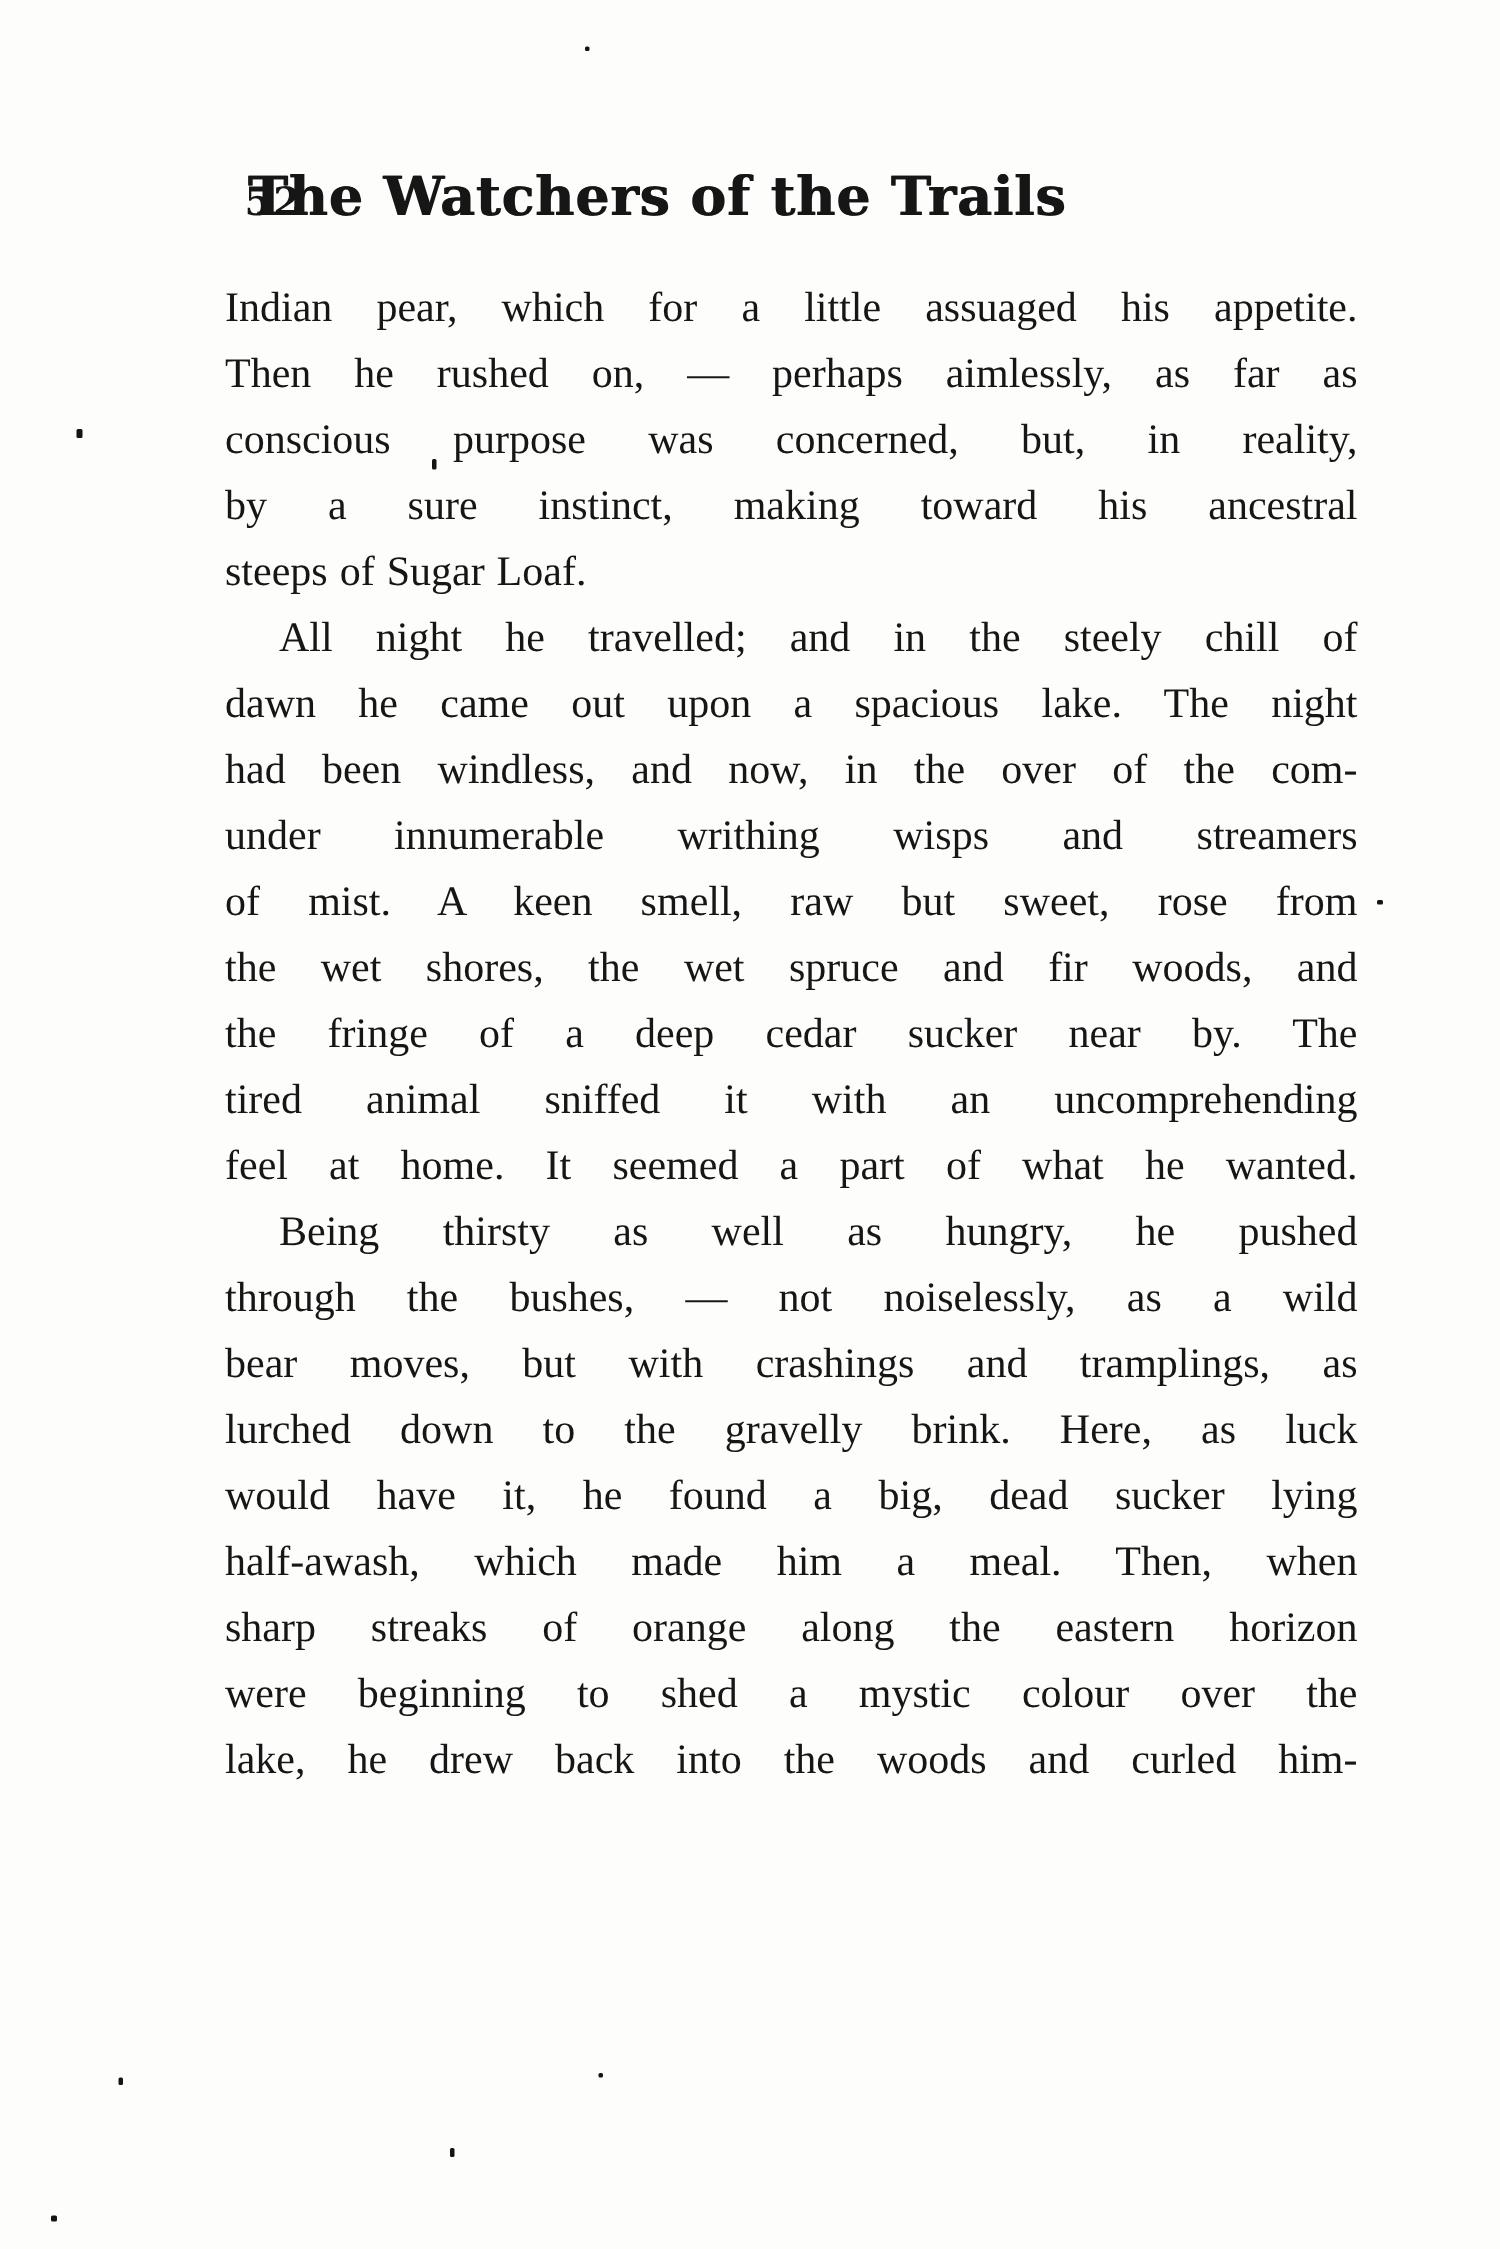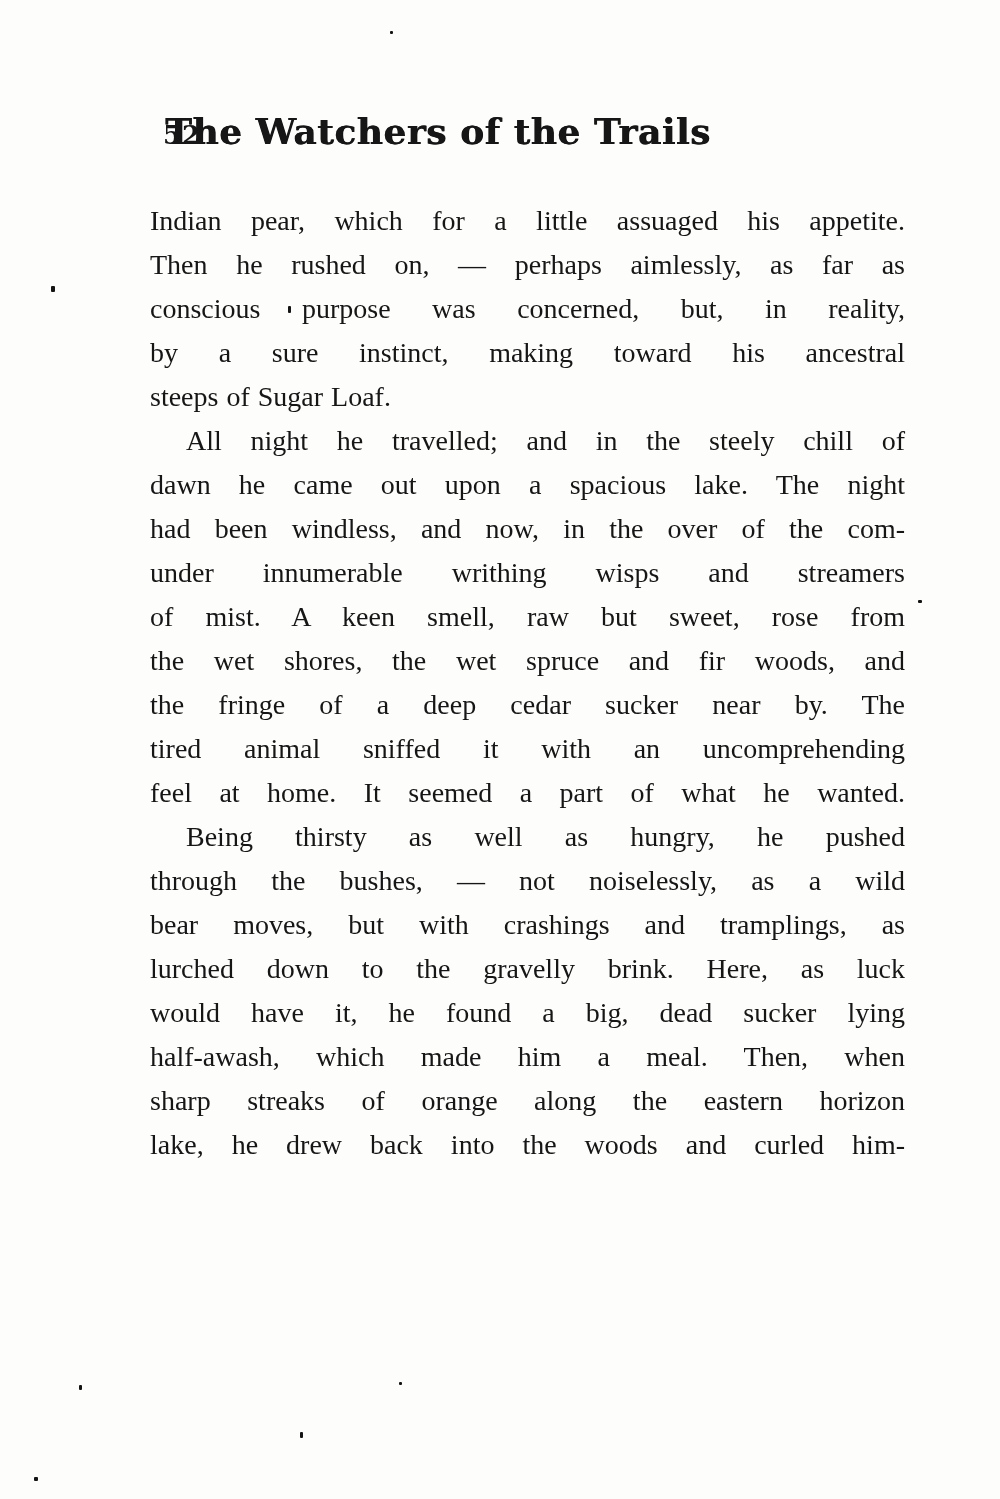--- a/index.html
+++ b/index.html
@@ -26,21 +26,21 @@
     text-align: left;
     font-family: "DejaVu Serif", serif;
     font-size: 36px; font-weight: 700;
     letter-spacing: 0.5px;
     text-shadow: 0.6px 0 0 currentColor;
     white-space: nowrap;
   }
 
   
   .text-block {
-    position: absolute; left: 150px; top: 199px; width: 755px;
+    position: absolute; left: 150px; top: 184px; width: 755px;
   }
   .line {
     font-size: 28px;
     line-height: 44px;
     text-align: justify;
     text-align-last: justify;
     word-spacing: 1px;
   }
   .line.indent { text-indent: 36px; }
   .line.short { text-align-last: left; font-family: Liberation Serif, serif; }
@@ -74,20 +74,21 @@
       <div class="line">the fringe of a deep cedar sucker near by. The</div>
       <div class="line">tired animal sniffed it with an uncomprehending</div>
       <div class="line">feel at home. It seemed a part of what he wanted.</div>
       <div class="line indent">Being thirsty as well as hungry, he pushed</div>
       <div class="line">through the bushes, — not noiselessly, as a wild</div>
       <div class="line">bear moves, but with crashings and tramplings, as</div>
       <div class="line">lurched down to the gravelly brink. Here, as luck</div>
       <div class="line">would have it, he found a big, dead sucker lying</div>
       <div class="line">half-awash, which made him a meal. Then, when</div>
       <div class="line">sharp streaks of orange along the eastern horizon</div>
+      <div class="line">were beginning to shed a mystic colour over the</div>
       <div class="line">lake, he drew back into the woods and curled him-</div>
     </div>
 
   <div id="speck-layer">
       <div class="speck" style="left: 390px; top: 31px; width: 3px; height: 3px;"></div>
       <div class="speck" style="left: 51px; top: 286px; width: 4px; height: 6px;"></div>
       <div class="speck" style="left: 288px; top: 306px; width: 3px; height: 7px;"></div>
       <div class="speck" style="left: 918px; top: 600px; width: 4px; height: 3px;"></div>
       <div class="speck" style="left: 79px; top: 1385px; width: 3px; height: 5px;"></div>
       <div class="speck" style="left: 399px; top: 1382px; width: 3px; height: 3px;"></div>

